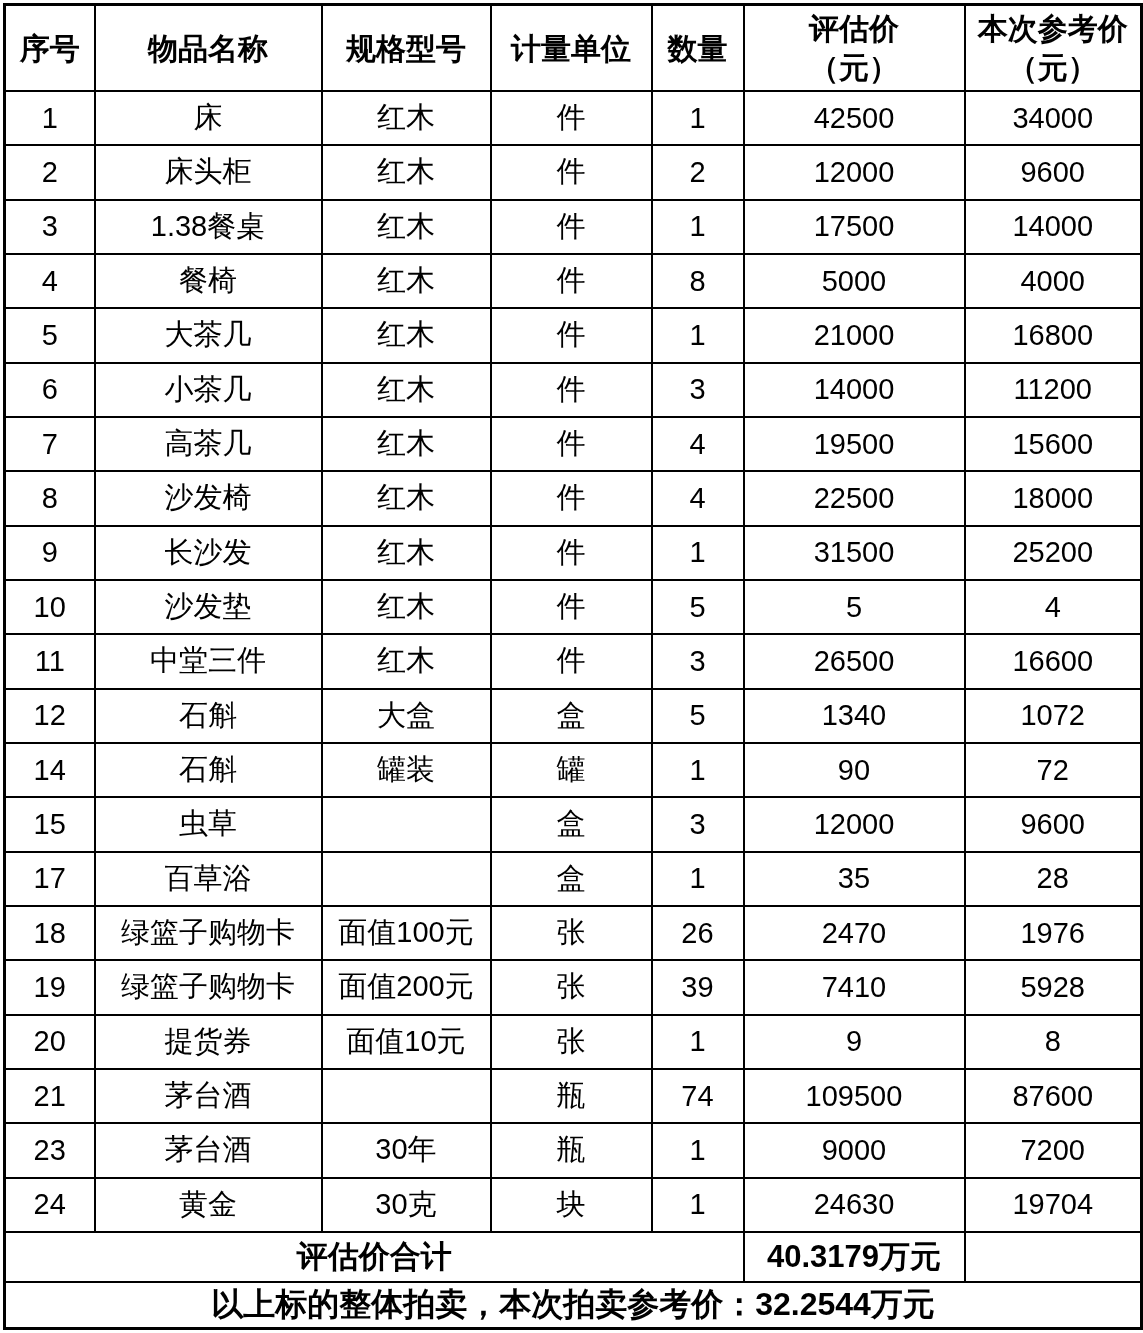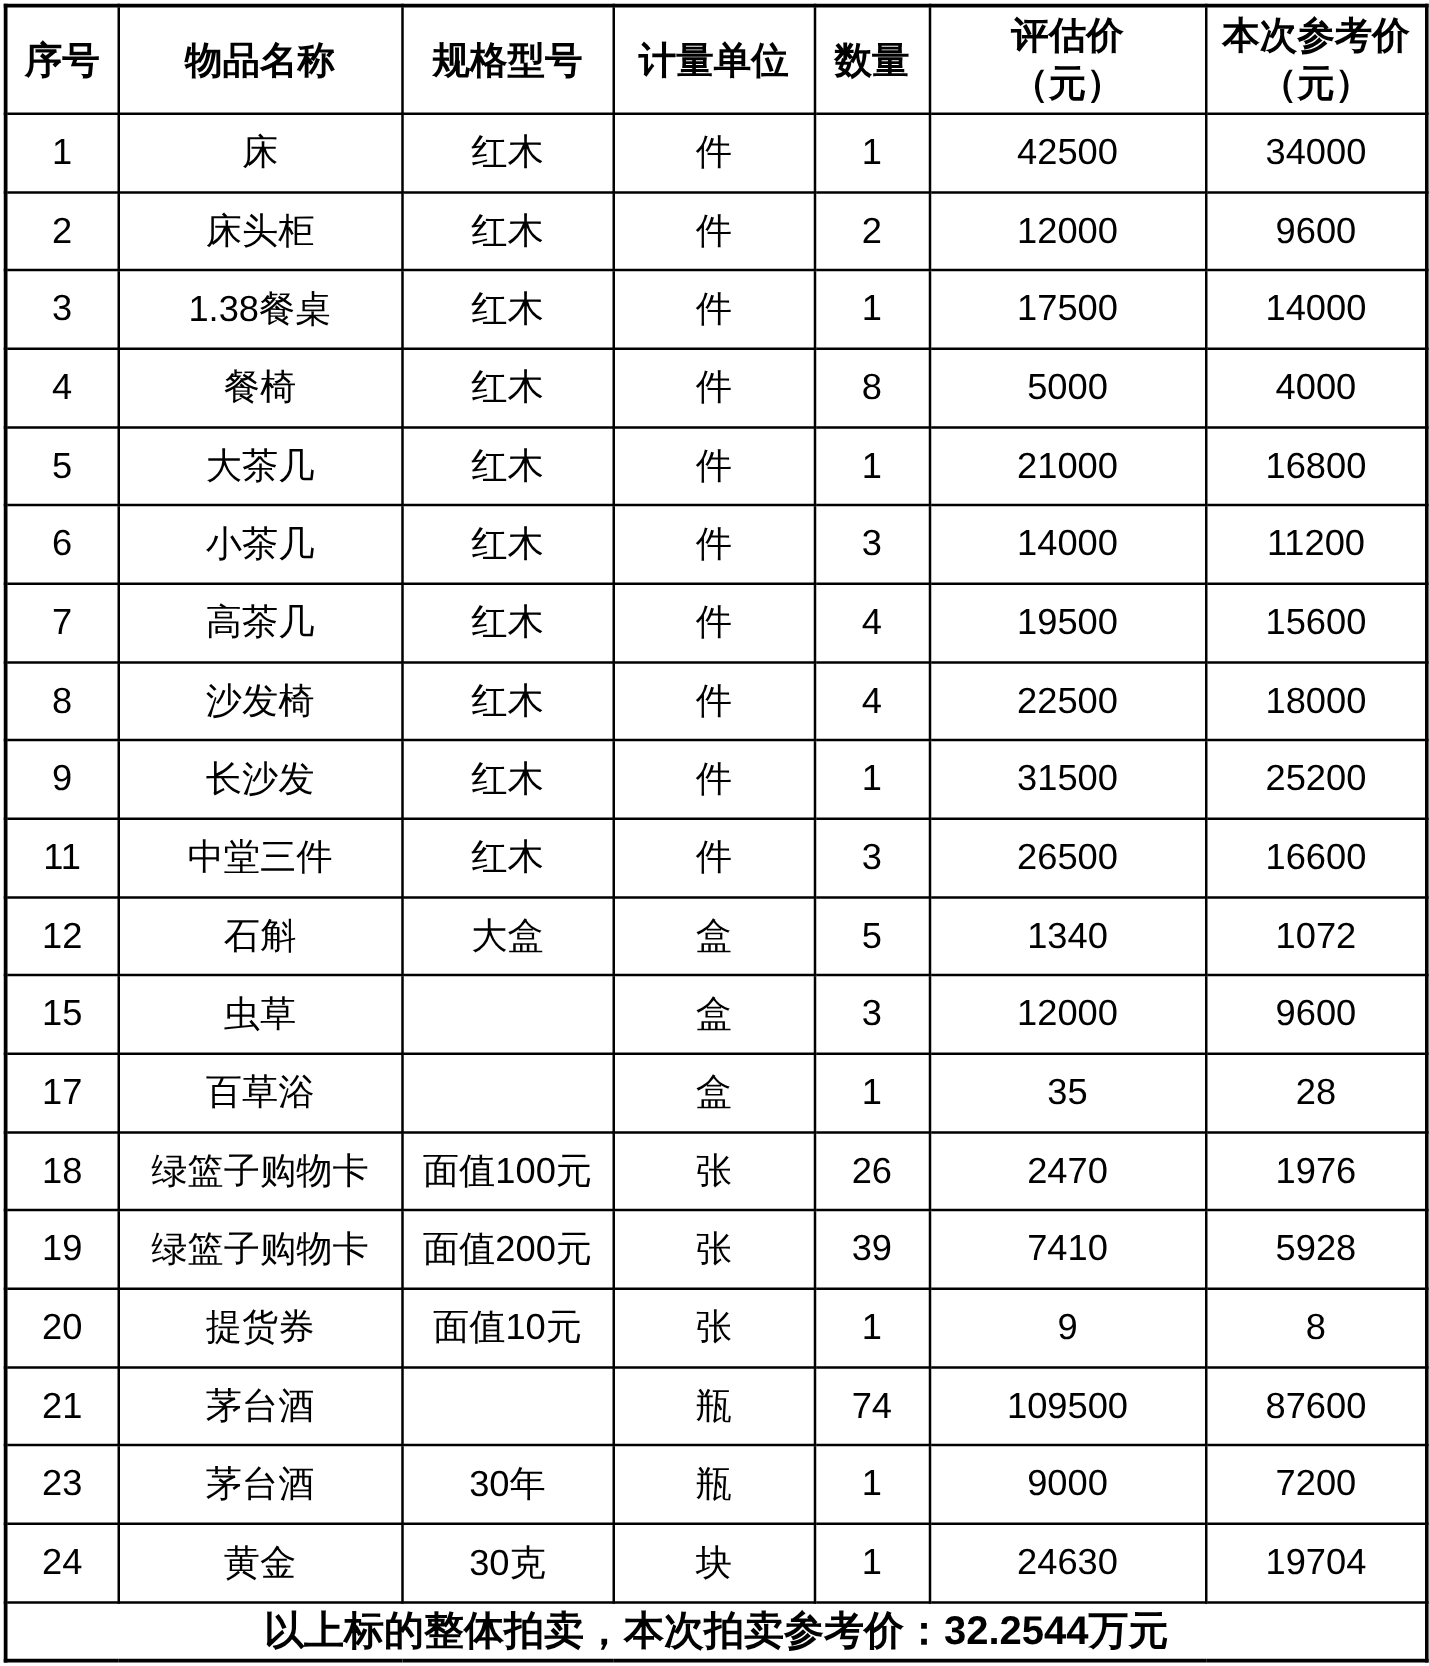--- a/index.html
+++ b/index.html
@@ -156,36 +156,54 @@
       <tr>
         <td>9</td>
         <td>长沙发</td>
         <td>红木</td>
         <td>件</td>
         <td>1</td>
         <td>31500</td>
         <td>25200</td>
       </tr>
       <tr>
+        <td>10</td>
+        <td>沙发垫</td>
+        <td>红木</td>
+        <td>件</td>
+        <td>5</td>
+        <td>5</td>
+        <td>4</td>
+      </tr>
+      <tr>
         <td>11</td>
         <td>中堂三件</td>
         <td>红木</td>
         <td>件</td>
         <td>3</td>
         <td>26500</td>
         <td>16600</td>
       </tr>
       <tr>
         <td>12</td>
         <td>石斛</td>
         <td>大盒</td>
         <td>盒</td>
         <td>5</td>
         <td>1340</td>
         <td>1072</td>
+      </tr>
+      <tr>
+        <td>14</td>
+        <td>石斛</td>
+        <td>罐装</td>
+        <td>罐</td>
+        <td>1</td>
+        <td>90</td>
+        <td>72</td>
       </tr>
       <tr>
         <td>15</td>
         <td>虫草</td>
         <td></td>
         <td>盒</td>
         <td>3</td>
         <td>12000</td>
         <td>9600</td>
       </tr>
@@ -247,17 +265,22 @@
         <td>24</td>
         <td>黄金</td>
         <td>30克</td>
         <td>块</td>
         <td>1</td>
         <td>24630</td>
         <td>19704</td>
       </tr>
     </tbody>
   <tfoot>
+    <tr class="summary-row">
+      <td colspan="5">评估价合计</td>
+      <td>40.3179万元</td>
+      <td></td>
+    </tr>
     <tr class="footer-row">
       <td colspan="7">以上标的整体拍卖，本次拍卖参考价：32.2544万元</td>
     </tr>
   </tfoot>
 </table>
 
 </body></html>

